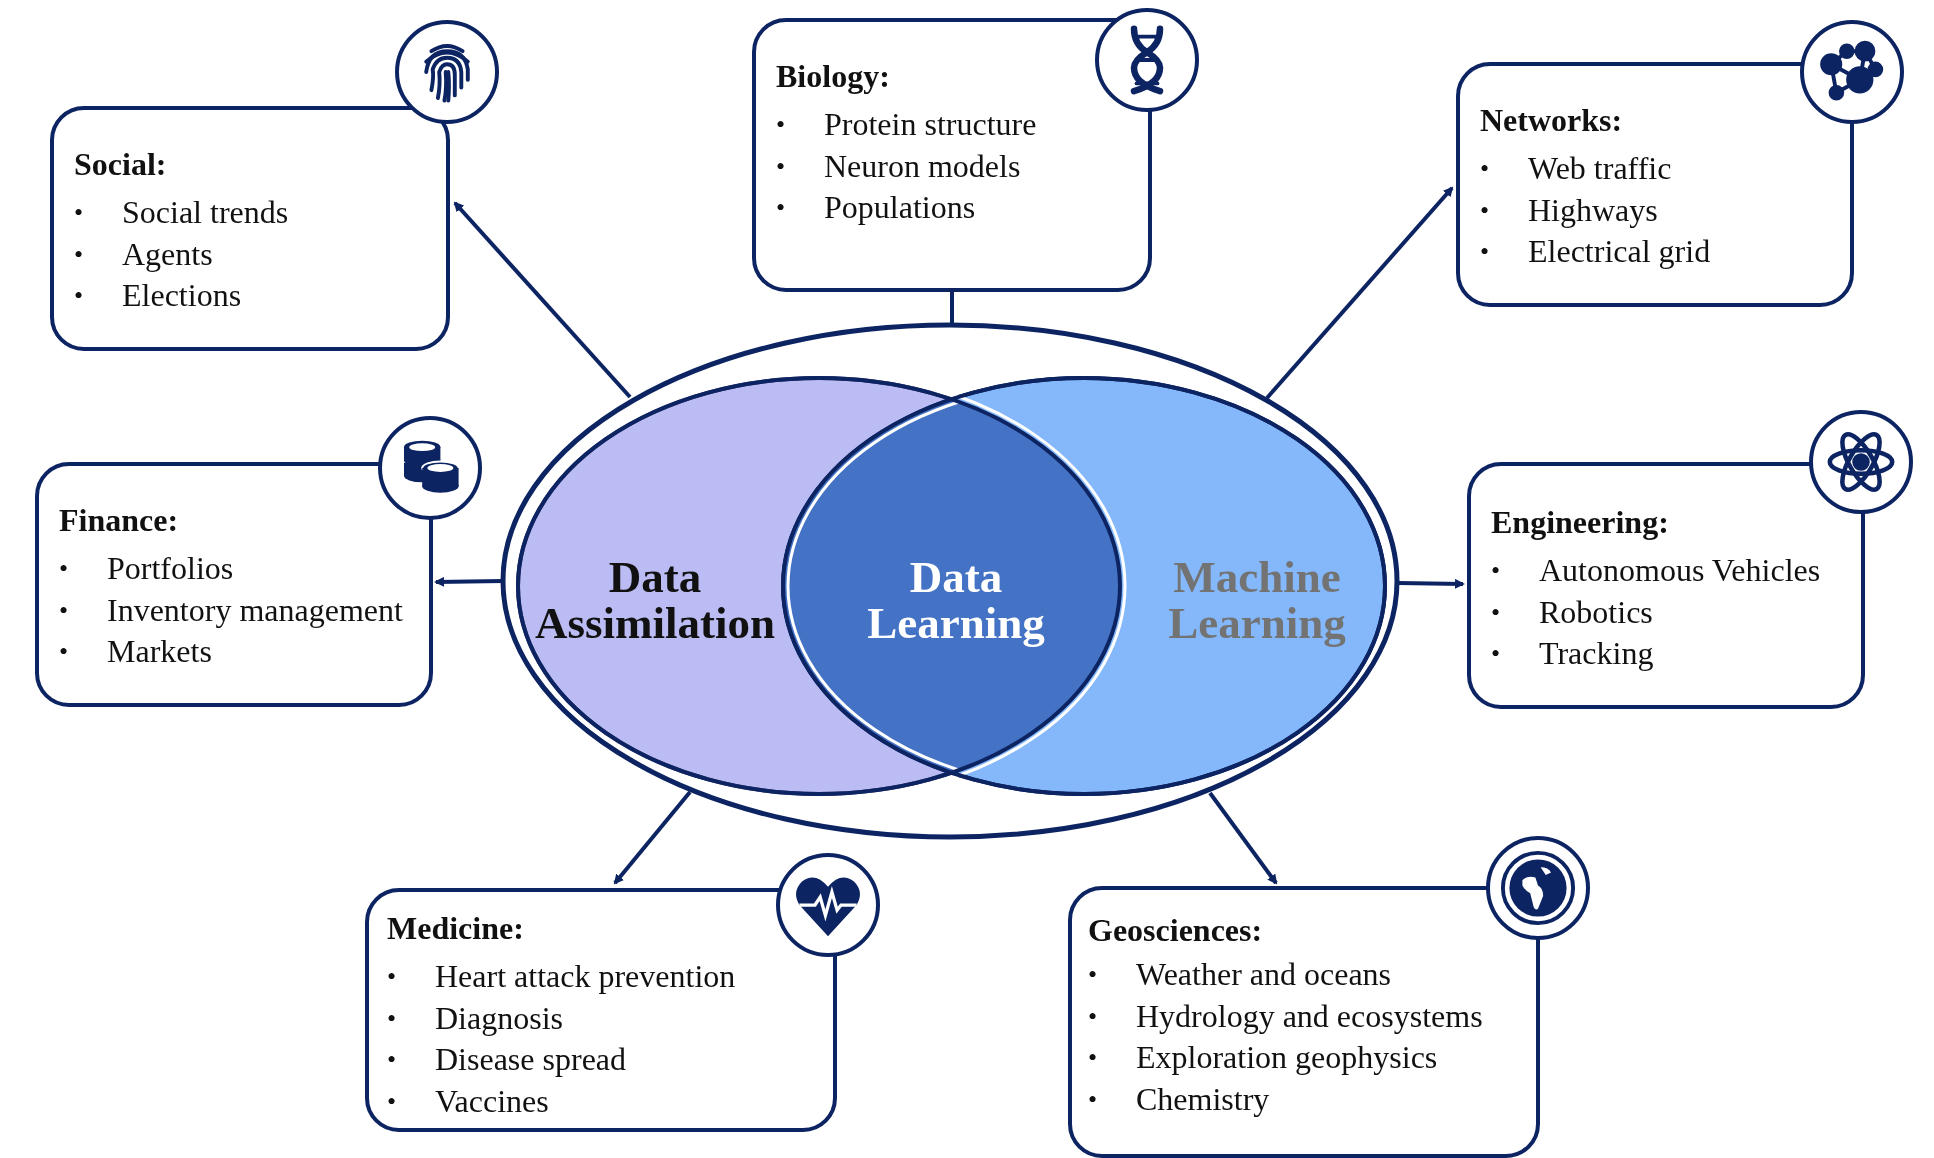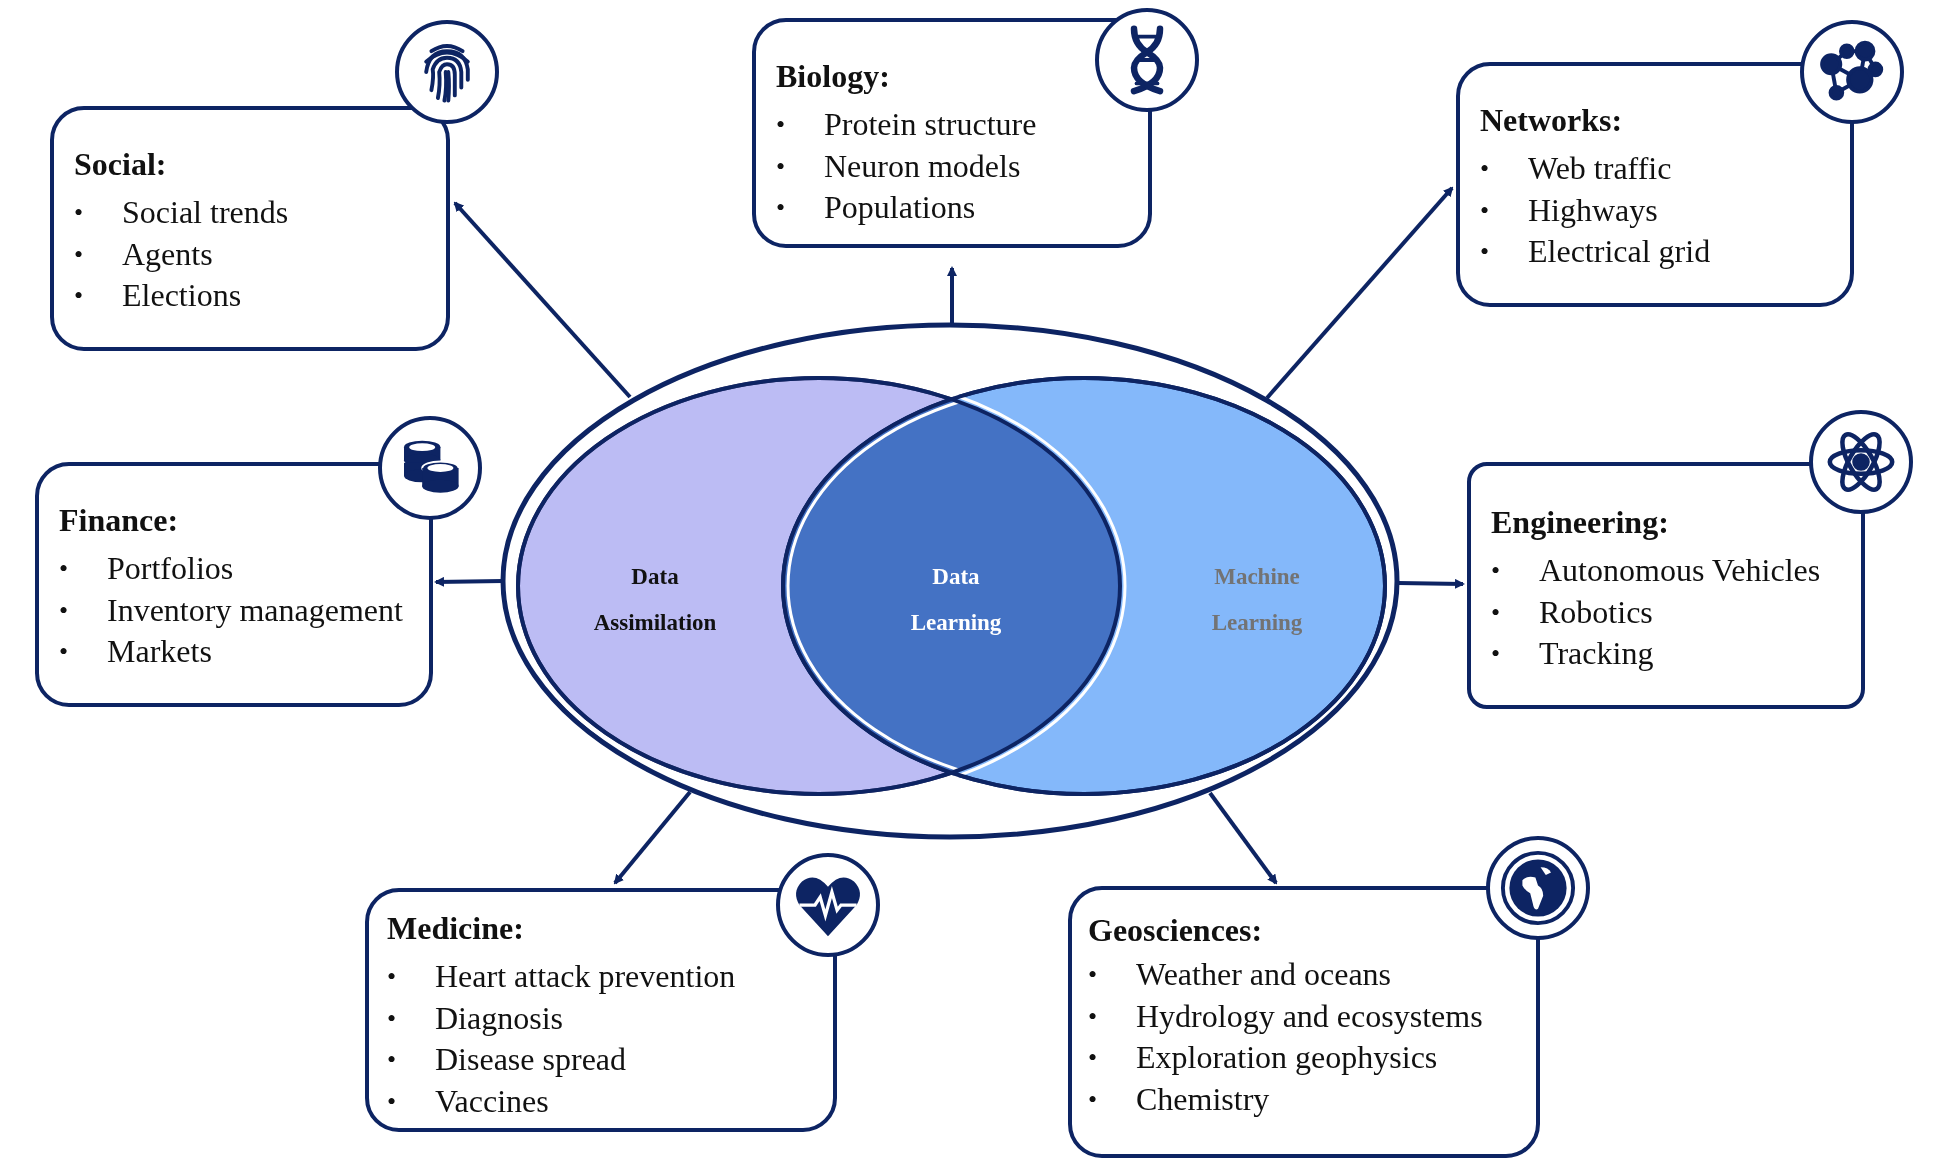--- a/index.html
+++ b/index.html
@@ -5,21 +5,21 @@
   html, body { margin:0; padding:0; background:#ffffff; }
   body { width:1934px; height:1158px; position:relative; overflow:hidden; font-family:"Liberation Serif", "DejaVu Serif", serif; color:#111; }
   #diagram { position:absolute; left:0; top:0; width:1934px; height:1158px; }
   .box { position:absolute; border:4px solid #0d2463; border-radius:34px; background:#fff; box-sizing:border-box; }
   .box-title { position:absolute; font-weight:bold; font-size:32px; color:#111; white-space:nowrap; }
   .box-list { position:absolute; margin:0; padding:0; list-style:none; }
   .box-list li { position:relative; font-size:32px; line-height:41.5px; white-space:nowrap; padding-left:48px; }
   .box-list li .bullet { position:absolute; left:0; top:0; font-size:26px; }
   .icon-circle { position:absolute; width:104px; height:104px; margin-left:-52px; margin-top:-52px; border:4px solid #0d2463; border-radius:50%; background:#fff; box-sizing:border-box; display:flex; align-items:center; justify-content:center; }
   .icon-circle svg { width:78px; height:78px; }
-  .venn-label { position:absolute; font-weight:bold; font-size:23px; line-height:46px; text-align:center; white-space:nowrap; transform:translate(-50%,-50%); }
+  .venn-label { position:absolute; font-weight:bold; font-size:45px; line-height:46px; text-align:center; white-space:nowrap; transform:translate(-50%,-50%); }
 </style>
 </head>
 <body>
 
 <svg id="diagram" viewBox="0 0 1934 1158" xmlns="http://www.w3.org/2000/svg">
   <defs>
     <marker id="arrowhead" markerWidth="10" markerHeight="10" refX="8" refY="5" orient="auto" markerUnits="userSpaceOnUse">
       <path d="M0,0 L10,5 L0,10 Z" fill="#0d2463"></path>
     </marker>
     <clipPath id="clip-left">
@@ -73,21 +73,21 @@
     <path d="M18 14 Q30 6 42 14"></path>
     <path d="M14 22 Q30 8 46 22"></path>
     <path d="M14 30 Q16 14 30 14 Q44 14 46 28 L46 36"></path>
     <path d="M18 44 Q20 34 19 28 Q22 19 30 19 Q40 19 41 30 L41 42"></path>
     <path d="M23 50 Q25 40 24 30 Q26 24 30 24 Q36 24 36 32 L36 48"></path>
     <path d="M28 52 Q30 42 29 30"></path>
     <path d="M31 30 Q32 40 31 52"></path>
   </svg>
 </div>
 
-<div class="box" style="left:752px; top:18px; width:400px; height:230px;">
+<div class="box" style="left:752px; top:18px; width:400px; height:274px;">
   <div class="box-title" style="left:20px; top:36px;">Biology:</div>
   <ul class="box-list" style="left:20px; top:82px;">
     <li><span class="bullet">•</span><span>Protein structure</span></li>
     <li><span class="bullet">•</span><span>Neuron models</span></li>
     <li><span class="bullet">•</span><span>Populations</span></li>
   </ul>
 </div>
 <div class="icon-circle" style="left:1147px; top:60px;">
   <svg viewBox="0 0 60 60" fill="none" stroke="#0d2463" stroke-width="5" stroke-linecap="round">
     <path d="M20 6 Q20 18 30 24 Q40 30 40 36 Q40 48 20 54"></path>
@@ -141,21 +141,21 @@
     <rect x="10" y="26" width="28" height="10"></rect>
     <ellipse cx="24" cy="36" rx="14" ry="5"></ellipse>
     <ellipse cx="38" cy="30" rx="14" ry="5" stroke="#fff" stroke-width="1.5"></ellipse>
     <rect x="24" y="30" width="28" height="14"></rect>
     <ellipse cx="38" cy="44" rx="14" ry="5"></ellipse>
     <ellipse cx="38" cy="30" rx="10" ry="3" fill="#fff"></ellipse>
     <ellipse cx="24" cy="14" rx="10" ry="3" fill="#fff"></ellipse>
   </svg>
 </div>
 
-<div class="box" style="left:1467px; top:462px; width:398px; height:247px;border-radius:20px;">
+<div class="box" style="left:1467px; top:462px; width:398px; height:247px;">
   <div class="box-title" style="left:20px; top:38px;">Engineering:</div>
   <ul class="box-list" style="left:20px; top:84px;">
     <li><span class="bullet">•</span><span>Autonomous Vehicles</span></li>
     <li><span class="bullet">•</span><span>Robotics</span></li>
     <li><span class="bullet">•</span><span>Tracking</span></li>
   </ul>
 </div>
 <div class="icon-circle" style="left:1861px; top:462px;">
   <svg viewBox="0 0 60 60" fill="none" stroke="#0d2463" stroke-width="3.5">
     <ellipse cx="30" cy="30" rx="24" ry="9"></ellipse>

